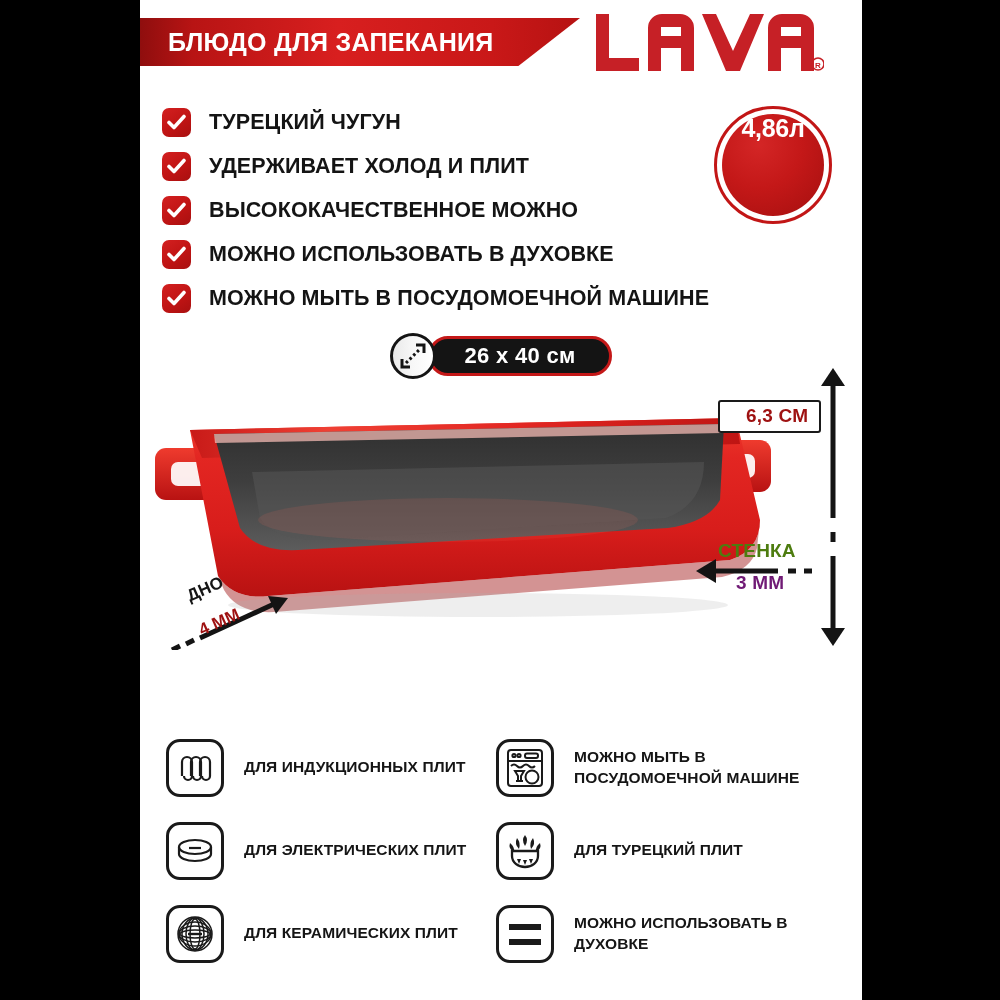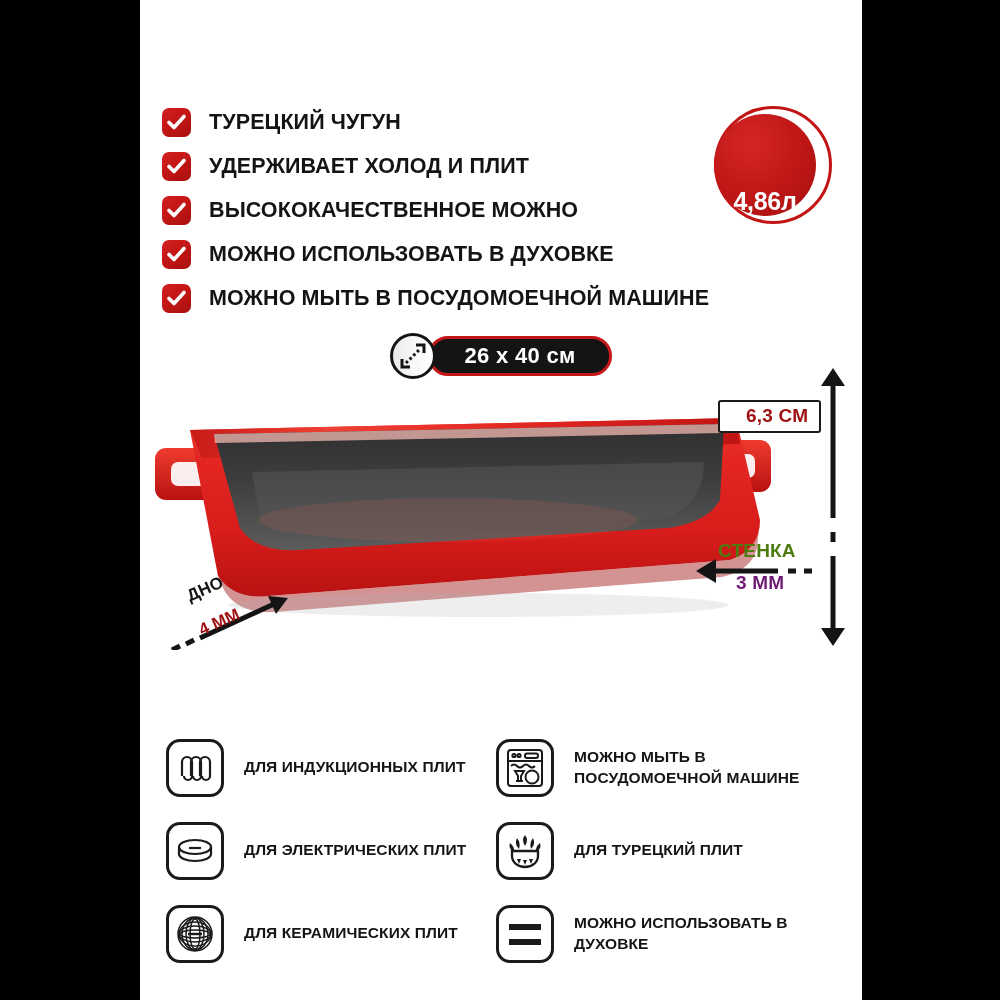--- a/index.html
+++ b/index.html
@@ -114,26 +114,26 @@
   .volume-ring {
     position: absolute;
     inset: 0;
     border-radius: 50%;
     background: #ffffff;
     border: 3px solid #c21616;
     box-sizing: border-box;
   }
   .volume-fill {
     position: absolute;
-    left: 0; top: 8px;
+    left: 8px; top: 8px;
     width: 102px; height: 102px;
     border-radius: 50%;
     background: radial-gradient(circle at 36% 30%, #d42626 0%, #c41818 45%, #a40f0f 100%);
     display: flex;
-    align-items: flex-end;
+    align-items: flex-start;
     justify-content: center;
   }
   .volume-text {
     color: #ffffff;
     font-size: 25px;
     font-weight: bold;
     letter-spacing: -0.3px;
   }
 
   
@@ -275,20 +275,42 @@
     line-height: 1.35;
     letter-spacing: 0.1px;
   }
 </style>
 </head>
 <body>
 
 <div id="page">
   <div id="panel">
 
+    <div class="header">
+      <div class="banner"></div>
+      <div class="banner-text">БЛЮДО ДЛЯ ЗАПЕКАНИЯ</div>
+      <div class="logo">
+        <svg width="232" height="62" viewBox="0 0 232 62">
+          <g fill="#c62026">
+
+            <path d="M4 2 h13 v44 h30 v13 H4 Z"></path>
+
+            <path d="M56 59 V16 a14 14 0 0 1 14 -14 h18 a14 14 0 0 1 14 14 V59 h-13 V36 H69 V59 Z M69 24 h20 v-9 H69 Z"></path>
+
+            <path d="M110 2 h14 l17 37 l17 -37 h14 l-24 57 h-14 Z"></path>
+
+            <path d="M176 59 V16 a14 14 0 0 1 14 -14 h18 a14 14 0 0 1 14 14 V59 h-13 V36 h-20 V59 Z M189 24 h20 v-9 h-20 Z"></path>
+          </g>
+          <g>
+            <circle cx="226" cy="52" r="6" fill="none" stroke="#c62026" stroke-width="1.6"></circle>
+            <text x="226" y="55.5" font-family="'Liberation Sans', sans-serif" font-size="8" font-weight="bold" fill="#c62026" text-anchor="middle">R</text>
+          </g>
+        </svg>
+      </div>
+    </div>
 
     <div class="features">
       <div class="feature-row">
         <div class="check">
           <svg width="19" height="17" viewBox="0 0 19 17">
               <path d="M2 8.5 L7 13.5 L17 2.5" fill="none" stroke="#ffffff" stroke-width="3.6" stroke-linecap="round" stroke-linejoin="round"></path>
             </svg>
         </div>
         <div class="feature-label">ТУРЕЦКИЙ ЧУГУН</div>
       </div>

